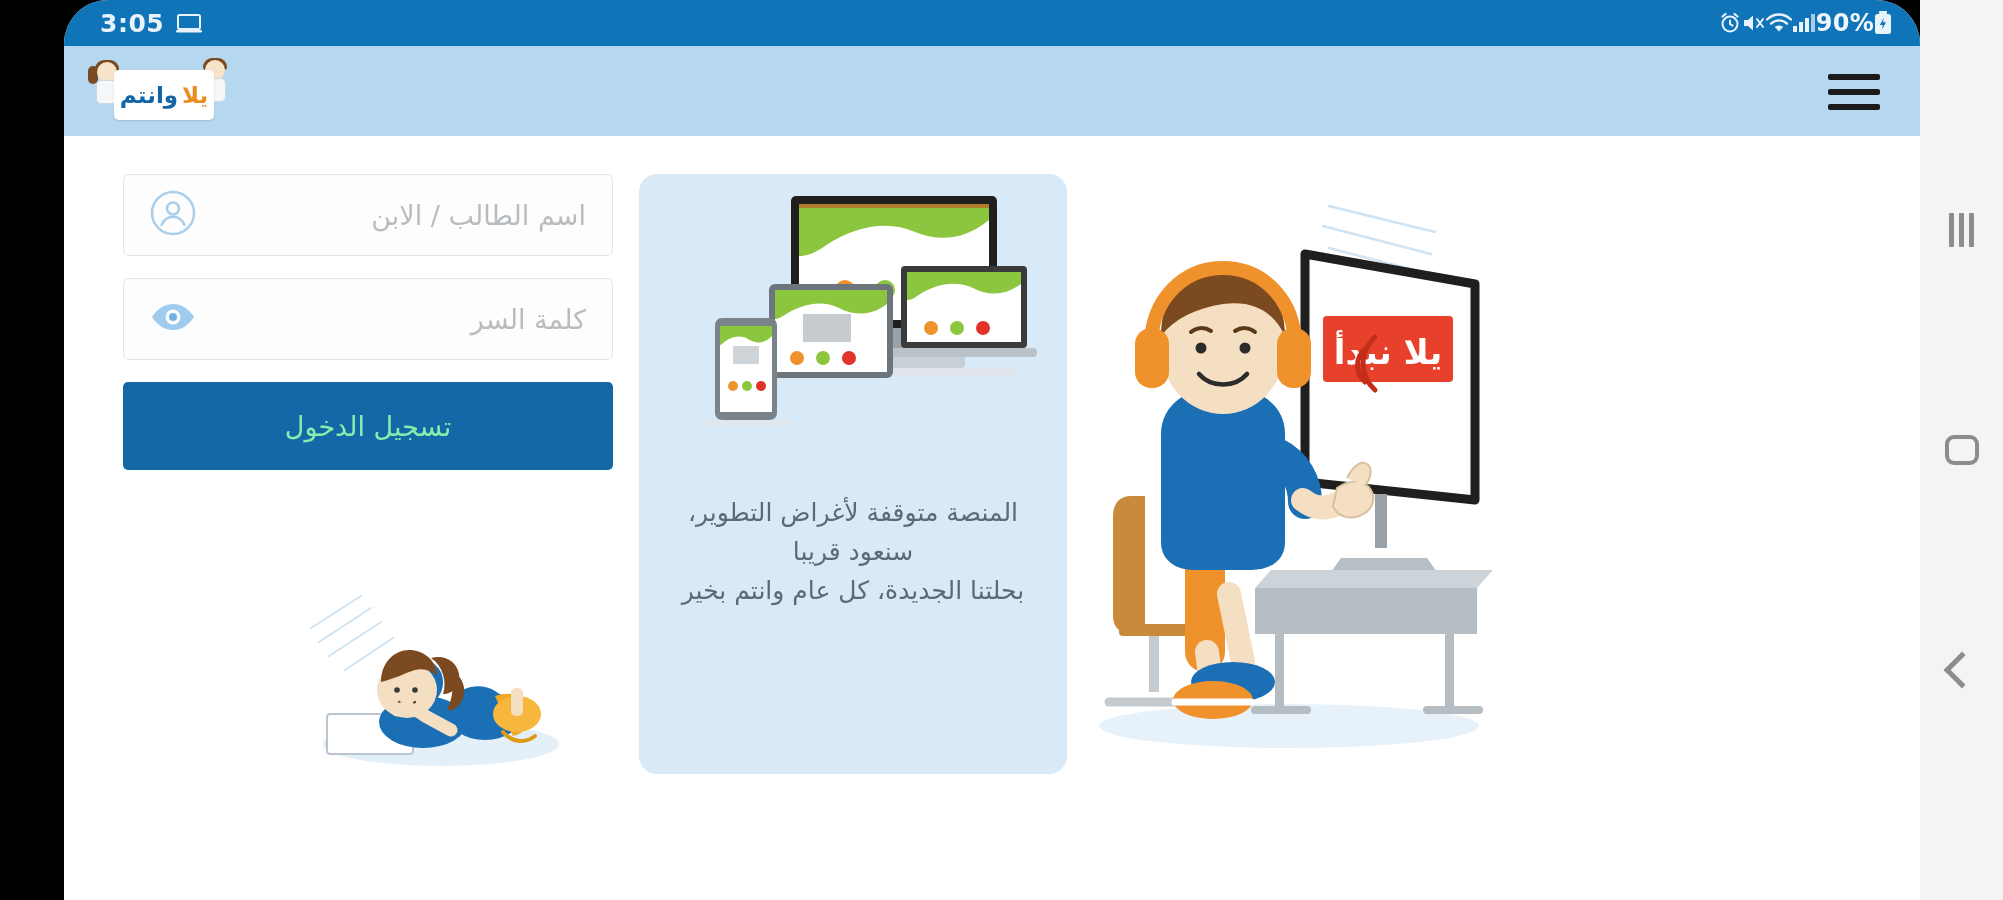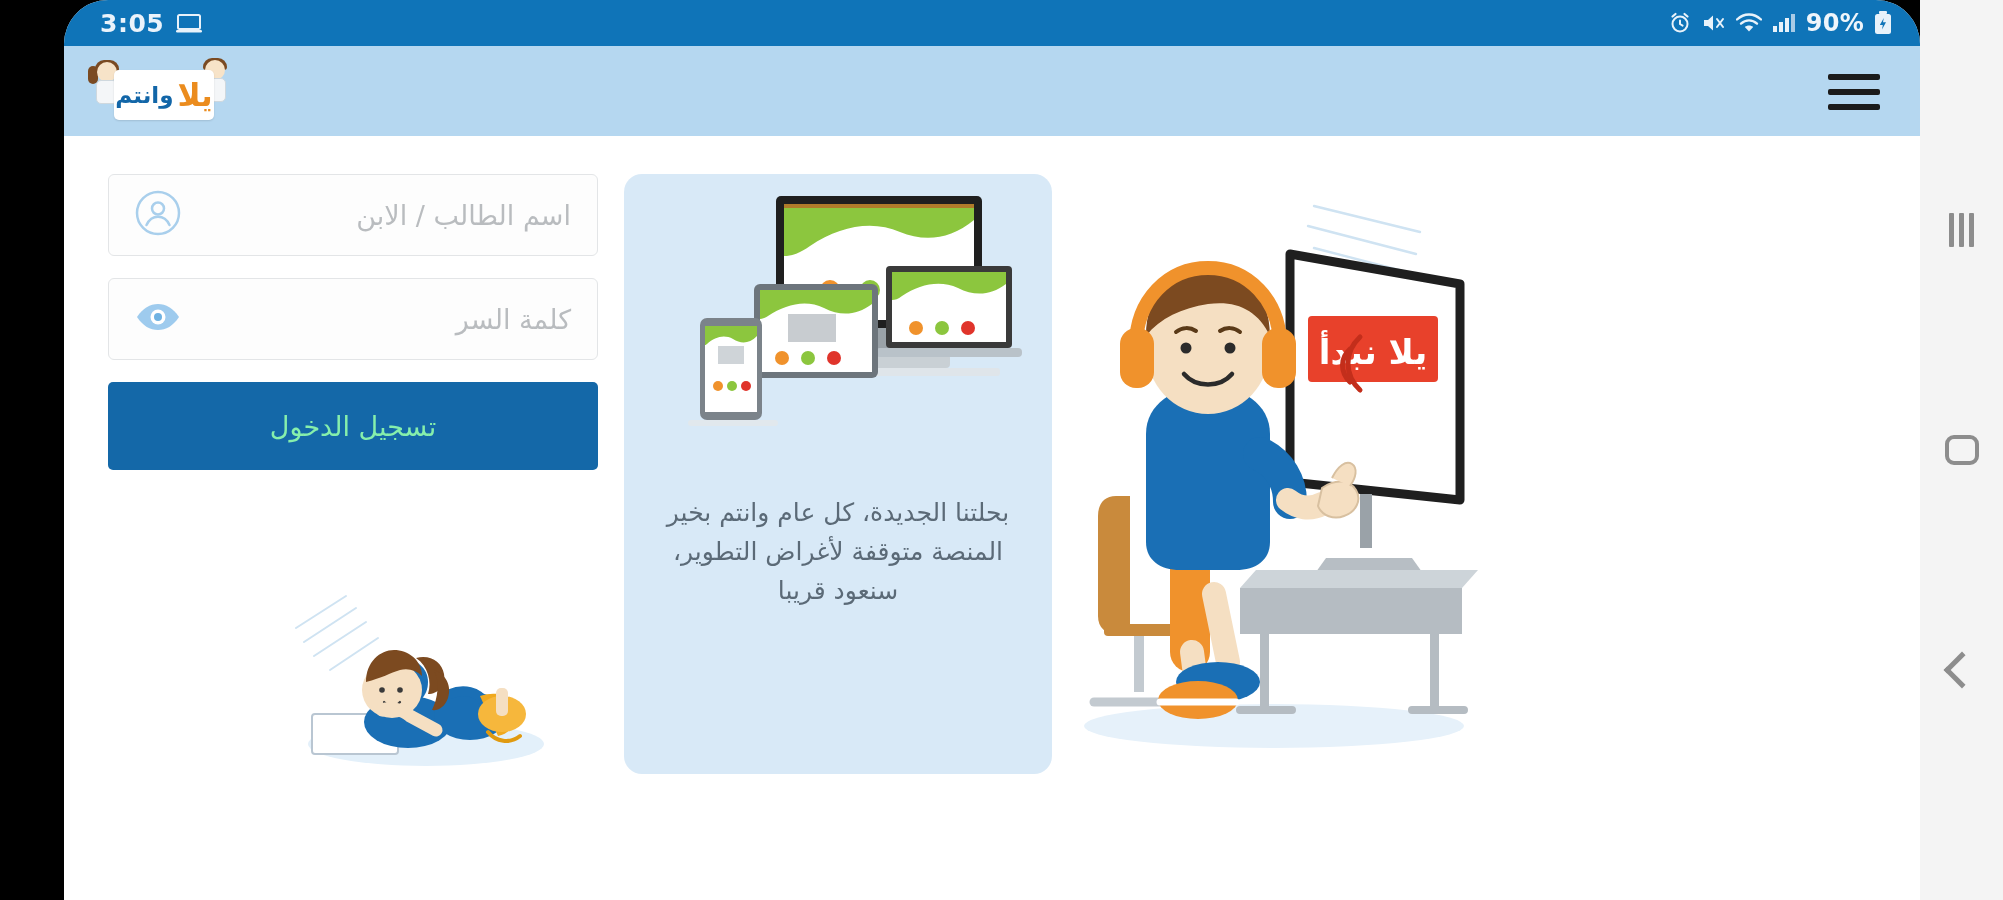--- a/index.html
+++ b/index.html
@@ -15,58 +15,58 @@
   }
 
   
   #statusbar {
     position:absolute; left:0; top:0; width:1856px; height:46px;
     background:#0f74b8; color:#e8f2fa; display:flex; align-items:center;
     justify-content:space-between; padding:0 28px 0 36px;
   }
   .sb-left { display:flex; align-items:center; gap:12px; }
   .sb-time { font-size:25px; font-weight:600; letter-spacing:.5px; color:#eaf3fb; }
-  .sb-right { display:flex; align-items:center; gap:10px; }
+  .sb-right { display:flex; align-items:center; }
   .sb-pct { font-size:24px; font-weight:700; color:#eef5fb; letter-spacing:.3px; }
   .sbicon { display:inline-flex; align-items:center; }
 
   
   #appbar {
     position:absolute; left:0; top:46px; width:1856px; height:90px;
     background:#b5d7f0;
   }
   #logo {
     position:absolute; left:28px; top:8px; width:140px; height:72px;
   }
   .logo-card {
     position:absolute; left:22px; top:16px; width:100px; height:50px;
     background:#fff; border-radius:5px; box-shadow:0 1px 2px rgba(0,0,0,.12);
     display:flex; align-items:center; justify-content:center; gap:4px;
     direction:rtl;
   }
-  .logo-ar-orange { color:#eb8c1e; font-size:31px; font-weight:700; line-height:1; }
+  .logo-ar-orange { color:#eb8c1e; font-size:23px; font-weight:700; line-height:1; }
   .logo-ar-blue  { color:#1266a8; font-size:23px; font-weight:700; line-height:1; }
   .kid { position:absolute; width:30px; height:46px; }
   .kid-head { position:absolute; left:5px; top:0; width:20px; height:20px;
      background:#f7e3c8; border-radius:50%; }
   .kid-hair { position:absolute; left:3px; top:-2px; width:24px; height:12px;
      background:#7a4a22; border-radius:12px 12px 4px 4px; }
   .kid-body { position:absolute; left:4px; top:18px; width:22px; height:24px;
      background:#f4f6f8; border-radius:5px; border:1px solid #cfd8de; }
   .kid-tail { position:absolute; left:-4px; top:4px; width:10px; height:18px;
      background:#7a4a22; border-radius:6px; }
 
   #hamburger {
     position:absolute; right:40px; top:28px; width:52px; height:36px;
     display:flex; flex-direction:column; justify-content:space-between; cursor:pointer;
   }
   #hamburger span { display:block; width:52px; height:6px; background:#1b1b1b; border-radius:2px; }
 
   
-  #content { position:absolute; left:0; top:136px; width:1856px; height:764px; background:#fff; }
+  #content { position:absolute; left:15px; top:136px; width:1856px; height:764px; background:#fff; }
 
   
   #login { position:absolute; left:44px; top:38px; width:490px; }
   .field {
     position:relative; width:490px; height:82px; background:#fdfdfd;
     border:1px solid #e3e5e7; border-radius:6px; margin-bottom:22px;
     display:flex; align-items:center;
   }
   .field .ico { position:absolute; left:26px; top:50%; transform:translateY(-50%); }
   .field .ph {
@@ -283,22 +283,22 @@
           <rect x="52" y="130" width="62" height="102" rx="7" fill="#7b838a"></rect>
           <rect x="57" y="138" width="52" height="86" fill="#ffffff"></rect>
           <path d="M57 138h52v10c-8 8-16 8-24 3-9-5-18-2-26 5-1 1-2 1-2 1z" fill="#8cc63e"></path>
           <rect x="70" y="158" width="26" height="18" fill="#cfd4d8"></rect>
           <circle cx="70" cy="198" r="5" fill="#f0922c"></circle>
             <circle cx="84" cy="198" r="5" fill="#8cc63e"></circle>
             <circle cx="98" cy="198" r="5" fill="#e0342b"></circle>
           <rect x="40" y="232" width="90" height="6" rx="3" fill="#e1e8ed"></rect>
         </svg>
         <div id="notice-text">
+          <div>المنصة متوقفة لأغراض التطوير، سنعود قريبا</div>
           <div>بحلتنا الجديدة، كل عام وانتم بخير</div>
-          <div>المنصة متوقفة لأغراض التطوير، سنعود قريبا</div>
         </div>
       </div>
 
       <svg id="boy" viewBox="0 0 420 560">
         <ellipse cx="210" cy="530" rx="190" ry="22" fill="#e6f1fa"></ellipse>
         <g stroke="#cfe3f2" stroke-width="2.4" stroke-linecap="round" fill="none">
           <path d="M250 10 L356 36"></path>
             <path d="M244 30 L352 58"></path>
             <path d="M250 52 L358 80"></path>
             <path d="M262 74 L362 100"></path>

